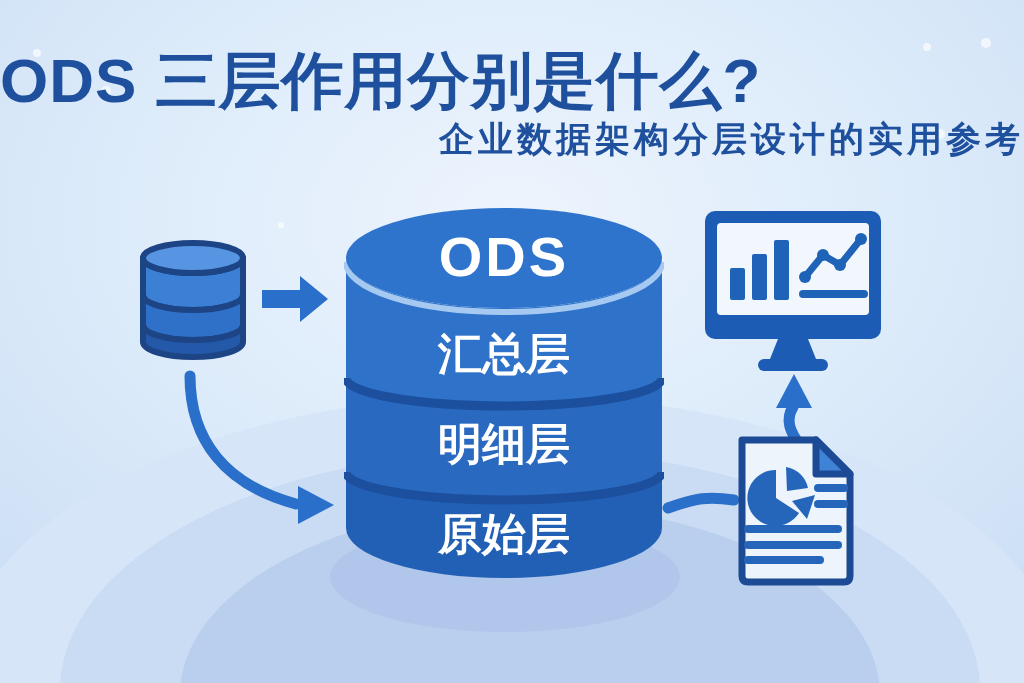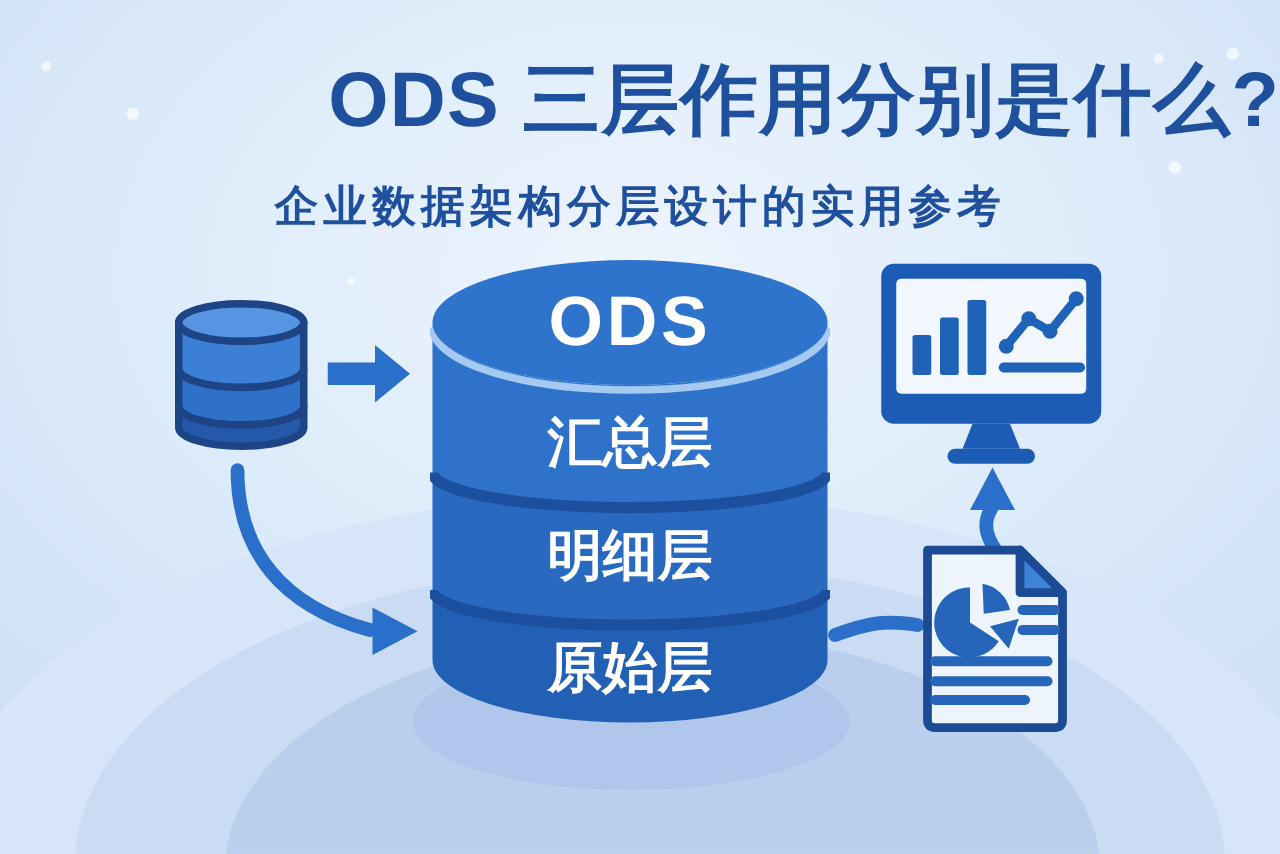--- a/index.html
+++ b/index.html
@@ -19,23 +19,23 @@
   html,body{margin:0;padding:0;}
   body{width:1024px;height:683px;overflow:hidden;font-family:"Liberation Sans","DejaVu Sans",sans-serif;}
   #canvas{position:relative;width:1024px;height:683px;overflow:hidden;
     background:radial-gradient(ellipse 900px 620px at 50% 32%, var(--bg_center) 0%, #dcebfa 45%, var(--bg_edge) 100%);}
   .ellipse{position:absolute;border-radius:50%;}
   .plat-outer{left:-40px;top:395px;width:1100px;height:560px;background:var(--platform_outer);}
   .plat-mid{left:60px;top:450px;width:920px;height:480px;background:var(--platform_mid);}
   .plat-inner{left:180px;top:505px;width:700px;height:380px;background:var(--platform_inner);}
   .cyl-shadow{left:330px;top:522px;width:350px;height:110px;background:var(--cyl_shadow);opacity:.55;}
   .dot{position:absolute;background:var(--white);border-radius:50%;opacity:.65;}
-  .title{position:absolute;left:0;top:48px;width:1024px;text-align:right;
+  .title{position:absolute;left:0;top:48px;width:1024px;text-align:left;
     font-size:62px;font-weight:800;letter-spacing:1px;color:var(--title_text);line-height:1.05;}
-  .subtitle{position:absolute;left:0;top:142px;width:1024px;text-align:center;
+  .subtitle{position:absolute;left:0;top:116px;width:1024px;text-align:right;
     font-size:35px;font-weight:700;letter-spacing:4px;color:var(--title_text);}
   .abs{position:absolute;}
   svg{display:block;}
   svg text{font-family:"Liberation Sans","DejaVu Sans",sans-serif;font-weight:bold;fill:var(--white);}
   .flow{pointer-events:none;}
   .stroke-arrow{stroke:var(--arrow);stroke-width:11;fill:none;stroke-linecap:round;}
   .fill-arrow{fill:var(--arrow);}
 </style>
 </head>
 <body>

